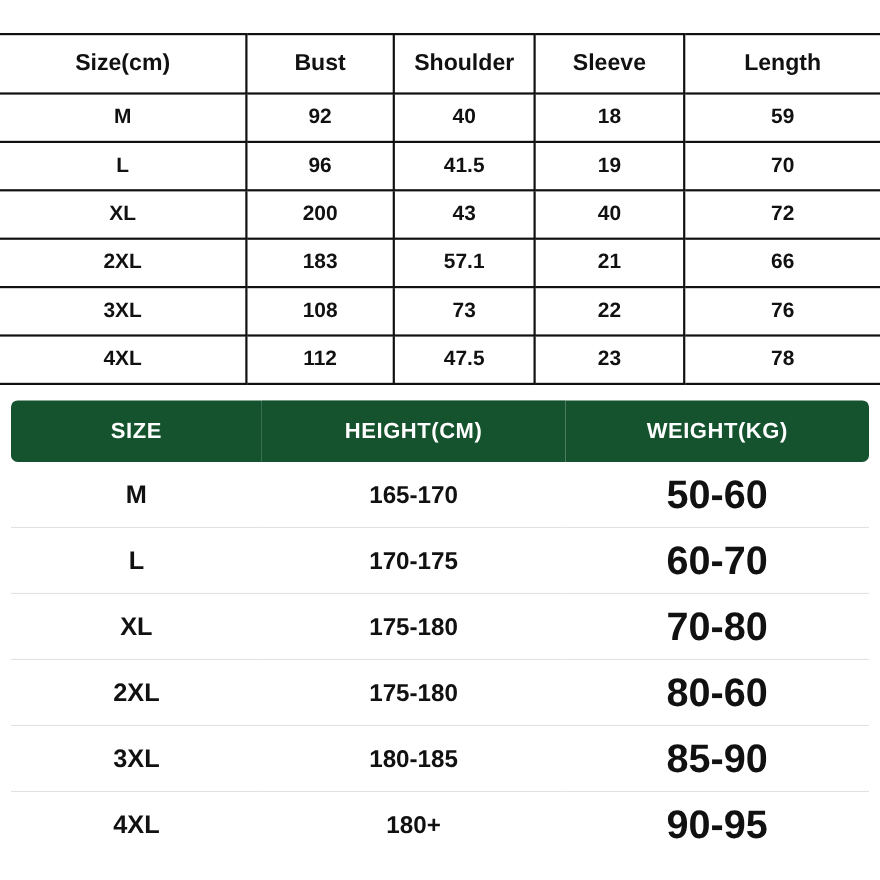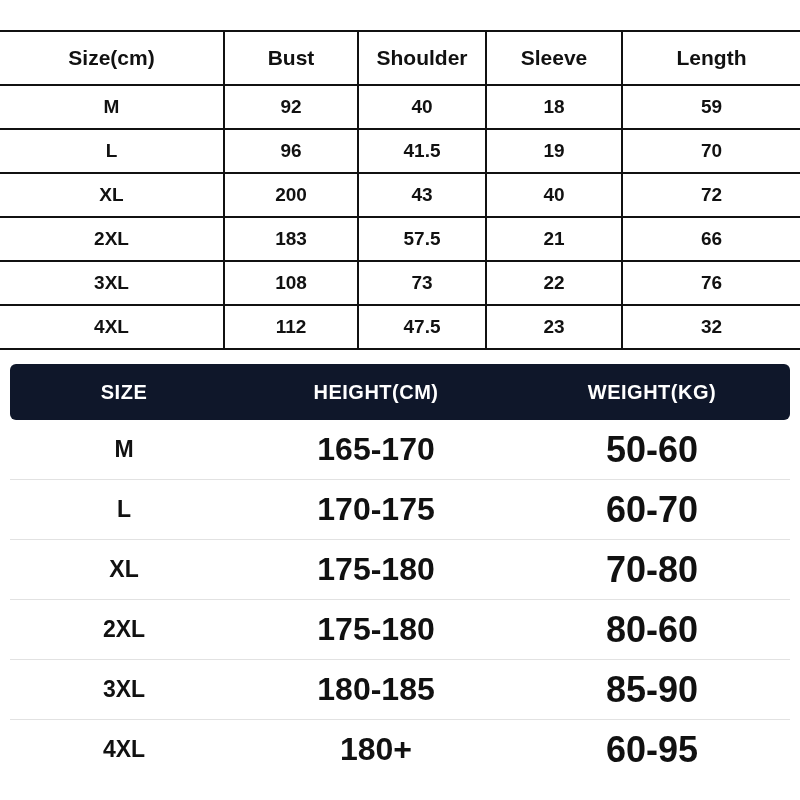--- a/index.html
+++ b/index.html
@@ -69,21 +69,21 @@
   table.hw {
     border-collapse: collapse;
     width: 780px;
     table-layout: fixed;
   }
   table.hw col.h0 { width: 228px; }
   table.hw col.h1 { width: 276px; }
   table.hw col.h2 { width: 276px; }
 
   table.hw thead th {
-    background: #0f172a;
+    background: #14532d;
     color: #ffffff;
     height: 54px;
     font-size: 20px;
     font-weight: 700;
     letter-spacing: 0.5px;
     text-align: center;
     vertical-align: middle;
     border: none;
   }
   table.hw thead th:first-child {
@@ -99,21 +99,21 @@
     text-align: center;
     vertical-align: middle;
     border-bottom: 1px solid #e2e2e2;
     font-weight: 700;
     color: #111111;
   }
   table.hw tbody tr:last-child td {
     border-bottom: none;
   }
   table.hw td.size-cell   { font-size: 23px; }
-  table.hw td.height-cell { font-size: 32px; }
+  table.hw td.height-cell { font-size: 22px; }
   table.hw td.weight-cell { font-size: 36px; }
 </style>
 </head>
 <body>
 
 <div class="page">
 
   <div class="measure-wrap">
     <table class="measure">
       <colgroup>
@@ -150,37 +150,37 @@
         <tr>
           <td>XL</td>
           <td>200</td>
           <td>43</td>
           <td>40</td>
           <td>72</td>
         </tr>
         <tr>
           <td>2XL</td>
           <td>183</td>
-          <td>57.5</td>
+          <td>57.1</td>
           <td>21</td>
           <td>66</td>
         </tr>
         <tr>
           <td>3XL</td>
           <td>108</td>
           <td>73</td>
           <td>22</td>
           <td>76</td>
         </tr>
         <tr>
           <td>4XL</td>
           <td>112</td>
           <td>47.5</td>
           <td>23</td>
-          <td>32</td>
+          <td>78</td>
         </tr>
       </tbody>
     </table>
   </div>
 
   <div class="hw-wrap">
     <table class="hw">
       <colgroup>
         <col class="h0">
           <col class="h1">
@@ -215,19 +215,19 @@
           <td class="weight-cell">80-60</td>
         </tr>
         <tr>
           <td class="size-cell">3XL</td>
           <td class="height-cell">180-185</td>
           <td class="weight-cell">85-90</td>
         </tr>
         <tr>
           <td class="size-cell">4XL</td>
           <td class="height-cell">180+</td>
-          <td class="weight-cell">60-95</td>
+          <td class="weight-cell">90-95</td>
         </tr>
       </tbody>
     </table>
   </div>
 
 </div>
 
 </body></html>

